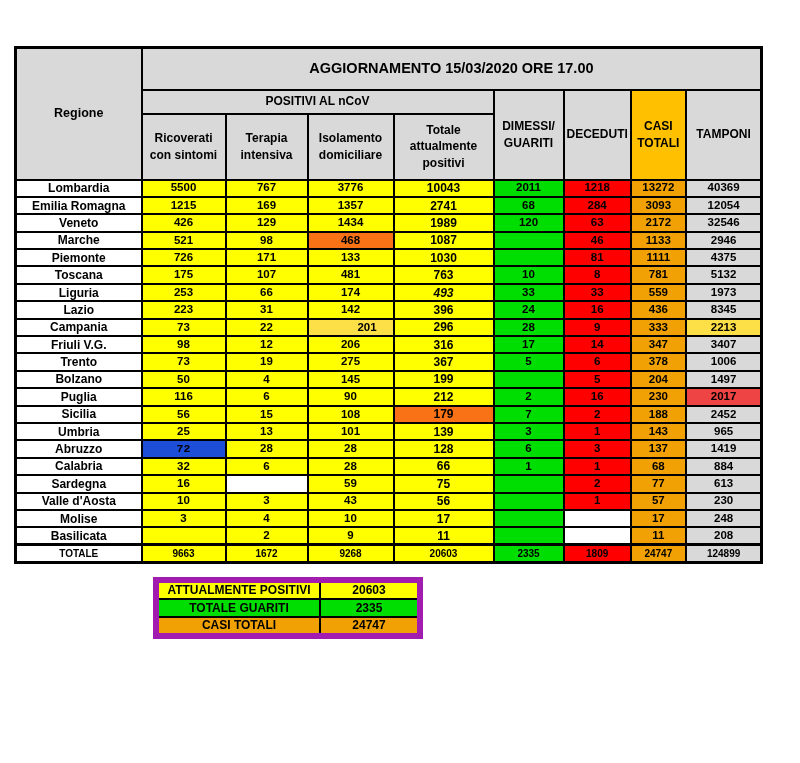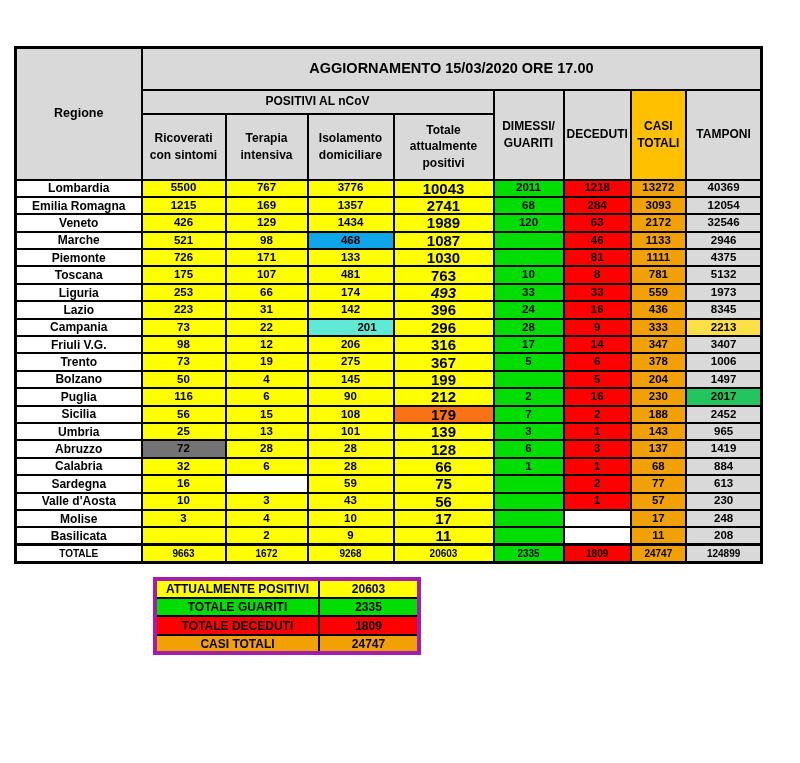--- a/index.html
+++ b/index.html
@@ -22,23 +22,23 @@
     padding: 0 2px;
   }
   .main-table th { background: #d9d9d9; font-size: 12px; line-height: 1.35; }
   .main-table th.title-cell { font-size: 14.5px; height: 42px; }
   .main-table tr.group-row th { height: 24px; font-size: 12px; }
   .main-table tr.sub-row th { height: 66px; font-size: 12px; }
   .main-table th.region-head { font-size: 12.5px; }
   .main-table th.casi-head { background: #ffc000; }
   .main-table td { font-size: 11.5px; height: 17.4px; line-height: 1; }
   .main-table td.region-cell { background: #ffffff; font-size: 12px; }
-  .main-table td.tot-pos { font-size: 15px; }
+  .main-table td.tot-pos { font-size: 12px; }
   .main-table tr.total-row td { border-top: 3px solid #000; font-size: 10px; height: 18px; }
-  .summary-table { margin: 13px 0 0 139px; border: 4px solid #a21caf; }
+  .summary-table { margin: 13px 0 0 139px; border: 6px solid #a21caf; }
   .summary-table td {
     border: 2px solid #000;
     text-align: center;
     vertical-align: middle;
     height: 18.5px;
     font-size: 12px;
     line-height: 1;
   }
   .summary-table td.s-label { width: 164px; }
   .summary-table td.s-value { width: 100px; }
@@ -118,21 +118,21 @@
           <td class="tot-pos" style="background: rgb(255, 255, 0);">1989</td>
           <td style="background: rgb(0, 221, 0);">120</td>
           <td style="background: rgb(255, 0, 0);">63</td>
           <td style="background: rgb(242, 161, 4);">2172</td>
           <td style="background: rgb(217, 217, 217);">32546</td>
         </tr>
         <tr>
           <td class="region-cell">Marche</td>
           <td style="background: rgb(255, 255, 0);">521</td>
           <td style="background: rgb(255, 255, 0);">98</td>
-          <td style="background: #0ea5e9; margin-left: 28px;">468</td>
+          <td style="background: #f97316; margin-left: 28px;">468</td>
           <td class="tot-pos" style="background: rgb(255, 255, 0);">1087</td>
           <td style="background: rgb(0, 221, 0);"></td>
           <td style="background: rgb(255, 0, 0);">46</td>
           <td style="background: rgb(242, 161, 4);">1133</td>
           <td style="background: rgb(217, 217, 217);">2946</td>
         </tr>
         <tr>
           <td class="region-cell">Piemonte</td>
           <td style="background: rgb(255, 255, 0);">726</td>
           <td style="background: rgb(255, 255, 0);">171</td>
@@ -173,21 +173,21 @@
           <td class="tot-pos" style="background: rgb(255, 255, 0);">396</td>
           <td style="background: rgb(0, 221, 0);">24</td>
           <td style="background: rgb(255, 0, 0);">16</td>
           <td style="background: rgb(242, 161, 4);">436</td>
           <td style="background: rgb(217, 217, 217);">8345</td>
         </tr>
         <tr>
           <td class="region-cell">Campania</td>
           <td style="background: rgb(255, 255, 0);">73</td>
           <td style="background: rgb(255, 255, 0);">22</td>
-          <td style="background: #5eead4; padding-left: 35px;">201</td>
+          <td style="background: #fde047; padding-left: 35px;">201</td>
           <td class="tot-pos" style="background: rgb(255, 255, 0);">296</td>
           <td style="background: rgb(0, 221, 0);">28</td>
           <td style="background: rgb(255, 0, 0);">9</td>
           <td style="background: rgb(242, 161, 4);">333</td>
           <td style="background: #fde047;">2213</td>
         </tr>
         <tr>
           <td class="region-cell">Friuli V.G.</td>
           <td style="background: rgb(255, 255, 0);">98</td>
           <td style="background: rgb(255, 255, 0);">12</td>
@@ -222,21 +222,21 @@
         </tr>
         <tr>
           <td class="region-cell">Puglia</td>
           <td style="background: rgb(255, 255, 0);">116</td>
           <td style="background: rgb(255, 255, 0);">6</td>
           <td style="background: rgb(255, 255, 0);">90</td>
           <td class="tot-pos" style="background: rgb(255, 255, 0);">212</td>
           <td style="background: rgb(0, 221, 0);">2</td>
           <td style="background: rgb(255, 0, 0);">16</td>
           <td style="background: rgb(242, 161, 4);">230</td>
-          <td style="background: #22c55e;">2017</td>
+          <td style="background: #ef4444;">2017</td>
         </tr>
         <tr>
           <td class="region-cell">Sicilia</td>
           <td style="background: rgb(255, 255, 0);">56</td>
           <td style="background: rgb(255, 255, 0);">15</td>
           <td style="background: rgb(255, 255, 0);">108</td>
           <td class="tot-pos" style="background: #f97316;">179</td>
           <td style="background: rgb(0, 221, 0);">7</td>
           <td style="background: rgb(255, 0, 0);">2</td>
           <td style="background: rgb(242, 161, 4);">188</td>
@@ -248,21 +248,21 @@
           <td style="background: rgb(255, 255, 0);">13</td>
           <td style="background: rgb(255, 255, 0);">101</td>
           <td class="tot-pos" style="background: rgb(255, 255, 0);">139</td>
           <td style="background: rgb(0, 221, 0);">3</td>
           <td style="background: rgb(255, 0, 0);">1</td>
           <td style="background: rgb(242, 161, 4);">143</td>
           <td style="background: rgb(217, 217, 217);">965</td>
         </tr>
         <tr>
           <td class="region-cell">Abruzzo</td>
-          <td style="background: #737373;">72</td>
+          <td style="background: #1d4ed8; font-family: Liberation Mono, monospace;">72</td>
           <td style="background: rgb(255, 255, 0);">28</td>
           <td style="background: rgb(255, 255, 0);">28</td>
           <td class="tot-pos" style="background: rgb(255, 255, 0);">128</td>
           <td style="background: rgb(0, 221, 0);">6</td>
           <td style="background: rgb(255, 0, 0);">3</td>
           <td style="background: rgb(242, 161, 4);">137</td>
           <td style="background: rgb(217, 217, 217);">1419</td>
         </tr>
         <tr>
           <td class="region-cell">Calabria</td>
@@ -337,22 +337,18 @@
     <tbody id="summary-body">
         <tr>
           <td class="s-label" style="background: rgb(255, 255, 0);">ATTUALMENTE POSITIVI</td>
           <td class="s-value" style="background: rgb(255, 255, 0);">20603</td>
         </tr>
         <tr>
           <td class="s-label" style="background: rgb(0, 221, 0);">TOTALE GUARITI</td>
           <td class="s-value" style="background: rgb(0, 221, 0);">2335</td>
         </tr>
         <tr>
-          <td class="s-label" style="background: rgb(255, 0, 0);">TOTALE DECEDUTI</td>
-          <td class="s-value" style="background: rgb(255, 0, 0);">1809</td>
-        </tr>
-        <tr>
           <td class="s-label" style="background: rgb(242, 161, 4);">CASI TOTALI</td>
           <td class="s-value" style="background: rgb(242, 161, 4);">24747</td>
         </tr>
       </tbody>
   </table>
 </div>
 
 </body></html>

